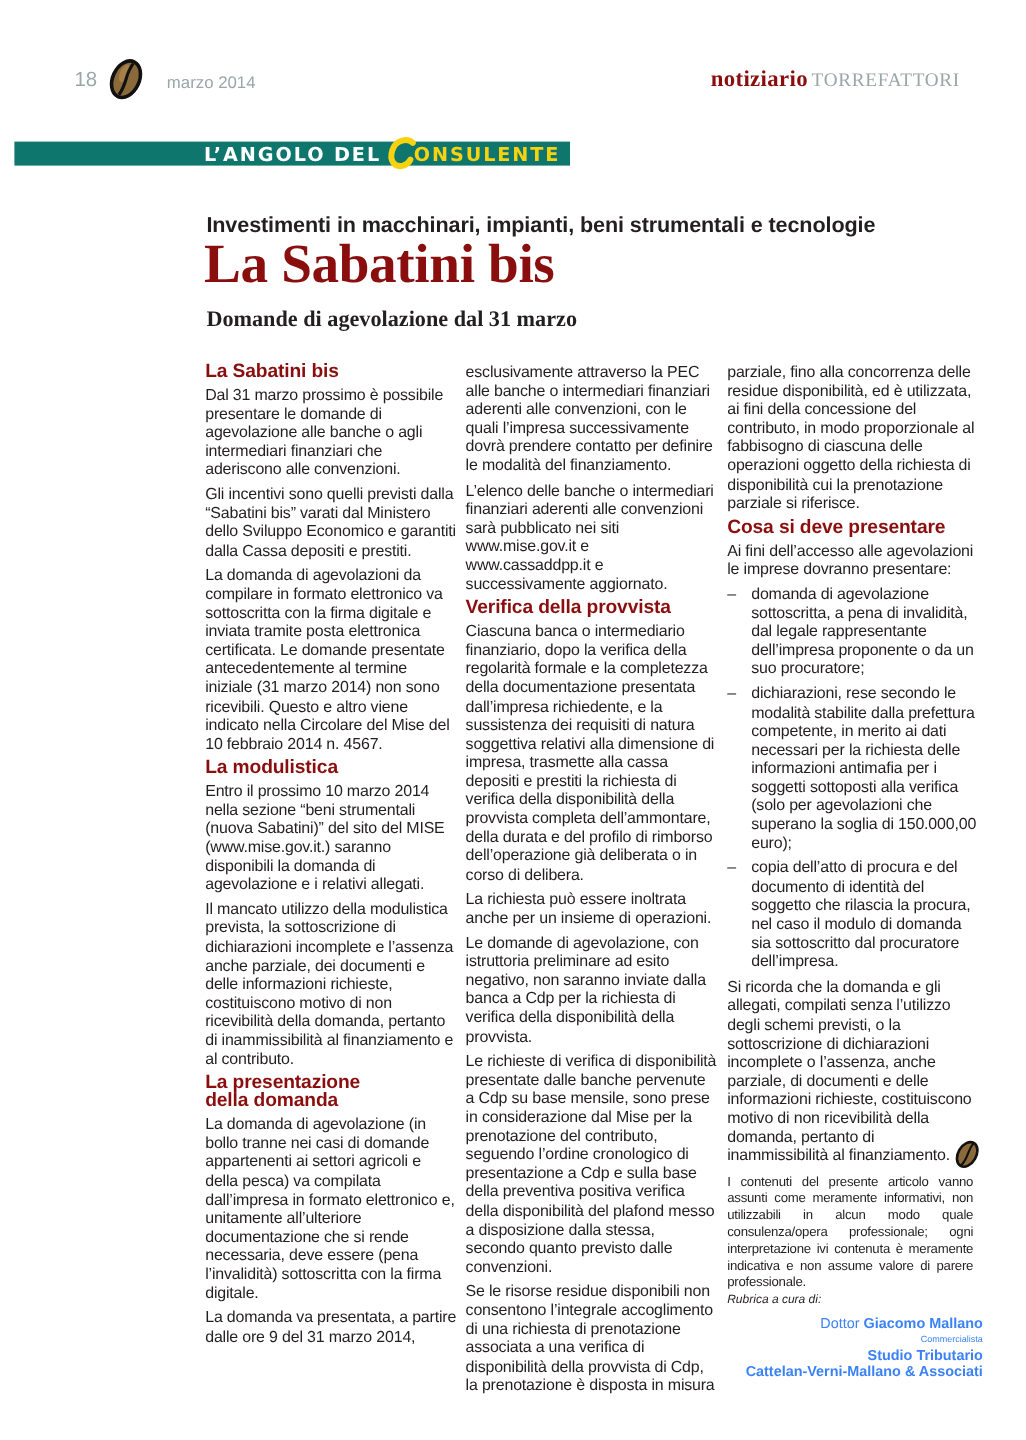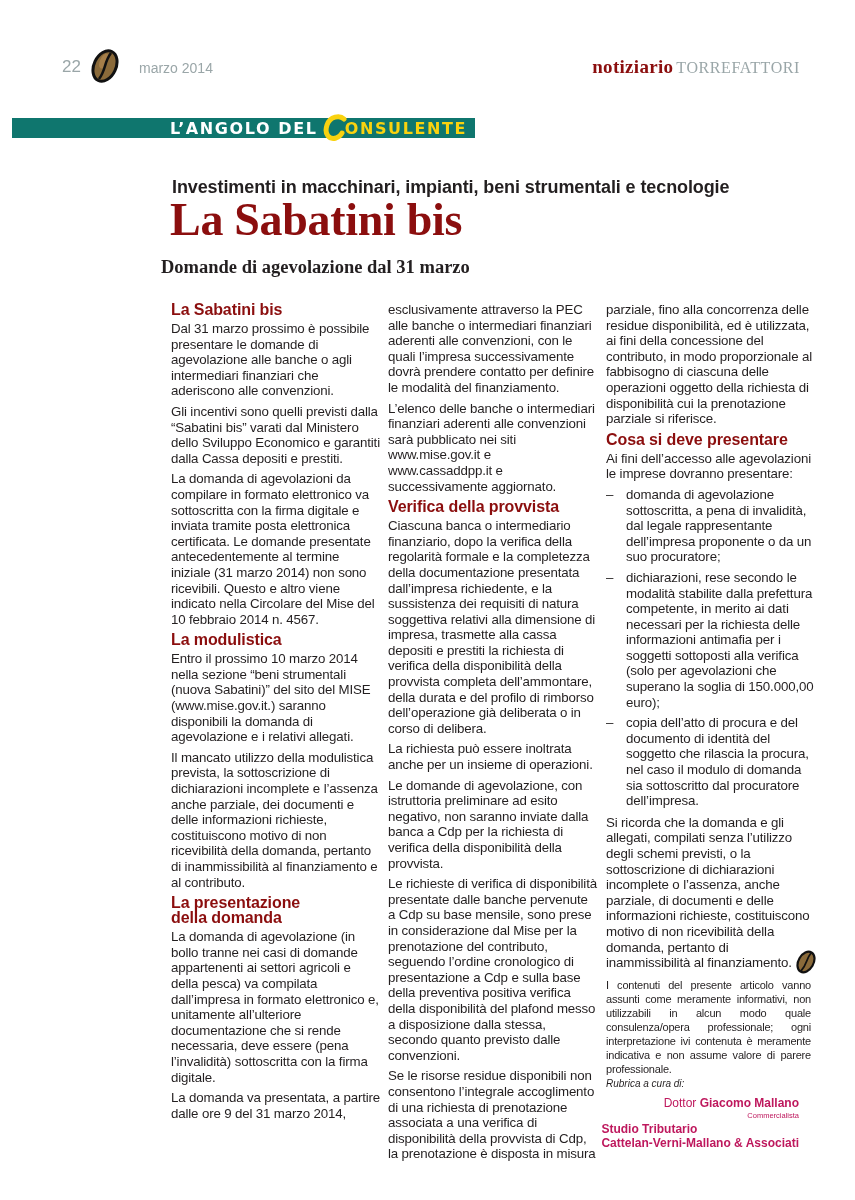--- a/index.html
+++ b/index.html
@@ -15,48 +15,48 @@
   .masthead .b { color: #9aa6a8; font-size: 16px; letter-spacing: 0.6px; margin-left: 3px; }
 
   .banner { position: absolute; top: 118px; left: 12px; width: 463px; height: 20px; background: #0f766e; }
   .banner-text { position: absolute; right: 8px; top: 0px; height: 20px; line-height: 21px; font-weight: bold; color: #ffffff; font-size: 16px; letter-spacing: 1.6px; font-family: "DejaVu Sans", sans-serif; white-space: nowrap; }
   .banner-text .yel { color: #f9d20f; }
   .banner-c { display: inline-block; position: relative; width: 20px; height: 20px; vertical-align: top; }
   .banner-c svg { position: absolute; left: -3px; top: -5px; }
 
   .kicker { position: absolute; top: 177px; left: 172px; font-size: 18px; font-weight: bold; color: #231f20; font-family: "Liberation Sans", sans-serif; letter-spacing: -0.1px; }
   .title { position: absolute; top: 193px; left: 170px; font-family: "Liberation Serif", serif; font-weight: bold; font-size: 46px; color: #8b0e0e; letter-spacing: -0.3px; }
-  .subtitle { position: absolute; top: 257px; left: 161px; font-family: "Liberation Serif", serif; font-weight: bold; font-size: 18.5px; color: #231f20; text-align: center; }
+  .subtitle { position: absolute; top: 257px; left: 172px; font-family: "Liberation Serif", serif; font-weight: bold; font-size: 18.5px; color: #231f20; text-align: center; }
 
   .col { position: absolute; top: 302px; width: 210px; font-size: 13.3px; line-height: 15.6px; color: #231f20; letter-spacing: -0.15px; }
   .col1 { left: 171px; }
   .col2 { left: 388px; }
   .col3 { left: 606px; }
   .col p { margin-bottom: 5px; }
   .col h3 { font-size: 16px; line-height: 15px; color: #8b0e0e; font-weight: bold; margin: 1px 0 4px 0; letter-spacing: -0.1px; }
   .col h3.first { margin-top: 0; }
 
   .list { list-style: none; margin: 2px 0 6px 0; }
   .list li { position: relative; padding-left: 20px; margin-bottom: 5px; }
   .list li .dash { position: absolute; left: 0; top: 0; }
 
   .bean2 { position: absolute; left: 795px; top: 950px; width: 22px; height: 24px; }
   .disclaimer { position: absolute; top: 978px; left: 606px; width: 205px; font-size: 11px; line-height: 14px; text-align: justify; color: #231f20; letter-spacing: -0.2px; }
   .rubrica { position: absolute; top: 1078px; left: 606px; font-size: 10px; font-style: italic; color: #231f20; }
-  .credit { position: absolute; right: 56px; color: #be185d; }
+  .credit { position: absolute; right: 36px; text-align: right; color: #3b82f6; }
   .credit1 { top: 1096px; font-size: 12px; }
   .credit1 b { font-weight: bold; }
   .credit2 { top: 1111px; font-size: 7.5px; }
   .credit3 { top: 1122px; font-size: 12px; font-weight: bold; line-height: 14px; }
 </style>
 </head>
 <body>
 
 <div class="header">
-  <span class="page-num">22</span>
+  <span class="page-num">18</span>
   <span class="bean">
     <svg width="30" height="36" viewBox="0 0 30 36">
       <ellipse cx="15" cy="18" rx="11" ry="16" transform="rotate(25 15 18)" fill="#8a6a3a" stroke="#111" stroke-width="3"></ellipse>
       <ellipse cx="12" cy="14" rx="4" ry="8" transform="rotate(25 15 18)" fill="#b08850" opacity="0.7"></ellipse>
       <path d="M21 5 C 14 14, 16 22, 9 31" stroke="#111" stroke-width="2.6" fill="none"></path>
     </svg>
   </span>
   <span class="issue-date">marzo 2014</span>
   <div class="masthead">
     <span class="a">notiziario</span><span class="b">TORREFATTORI</span>

